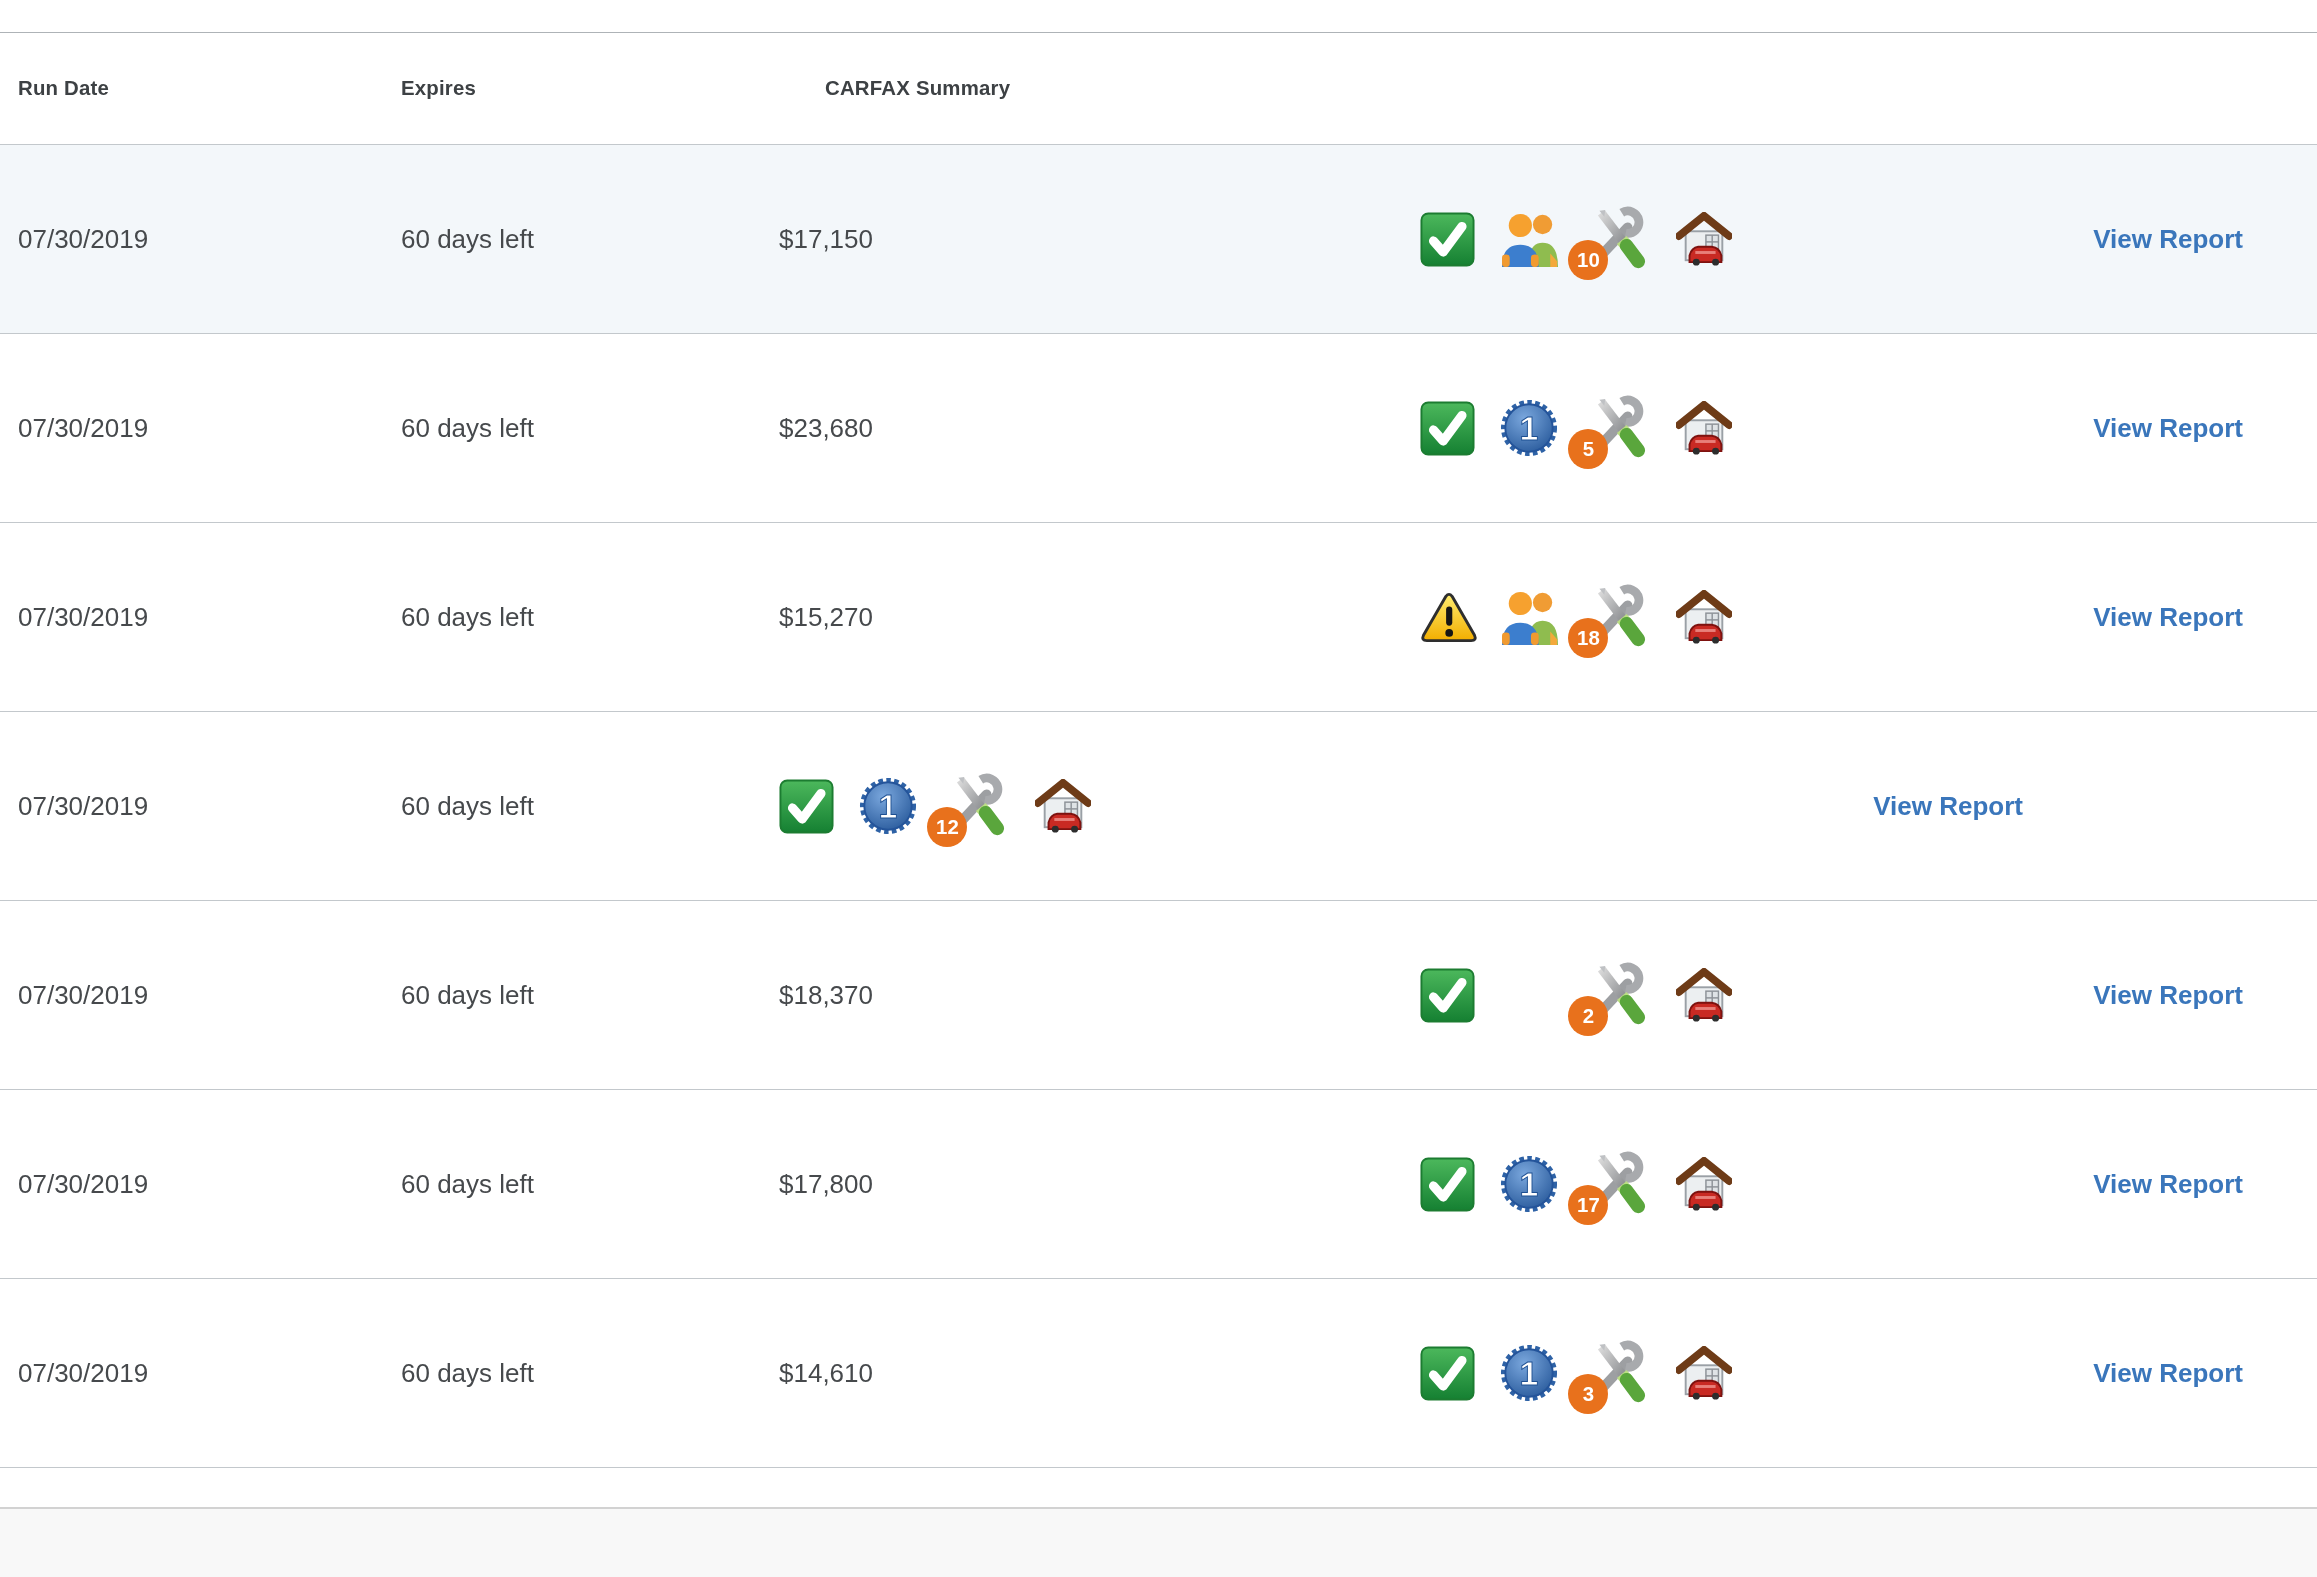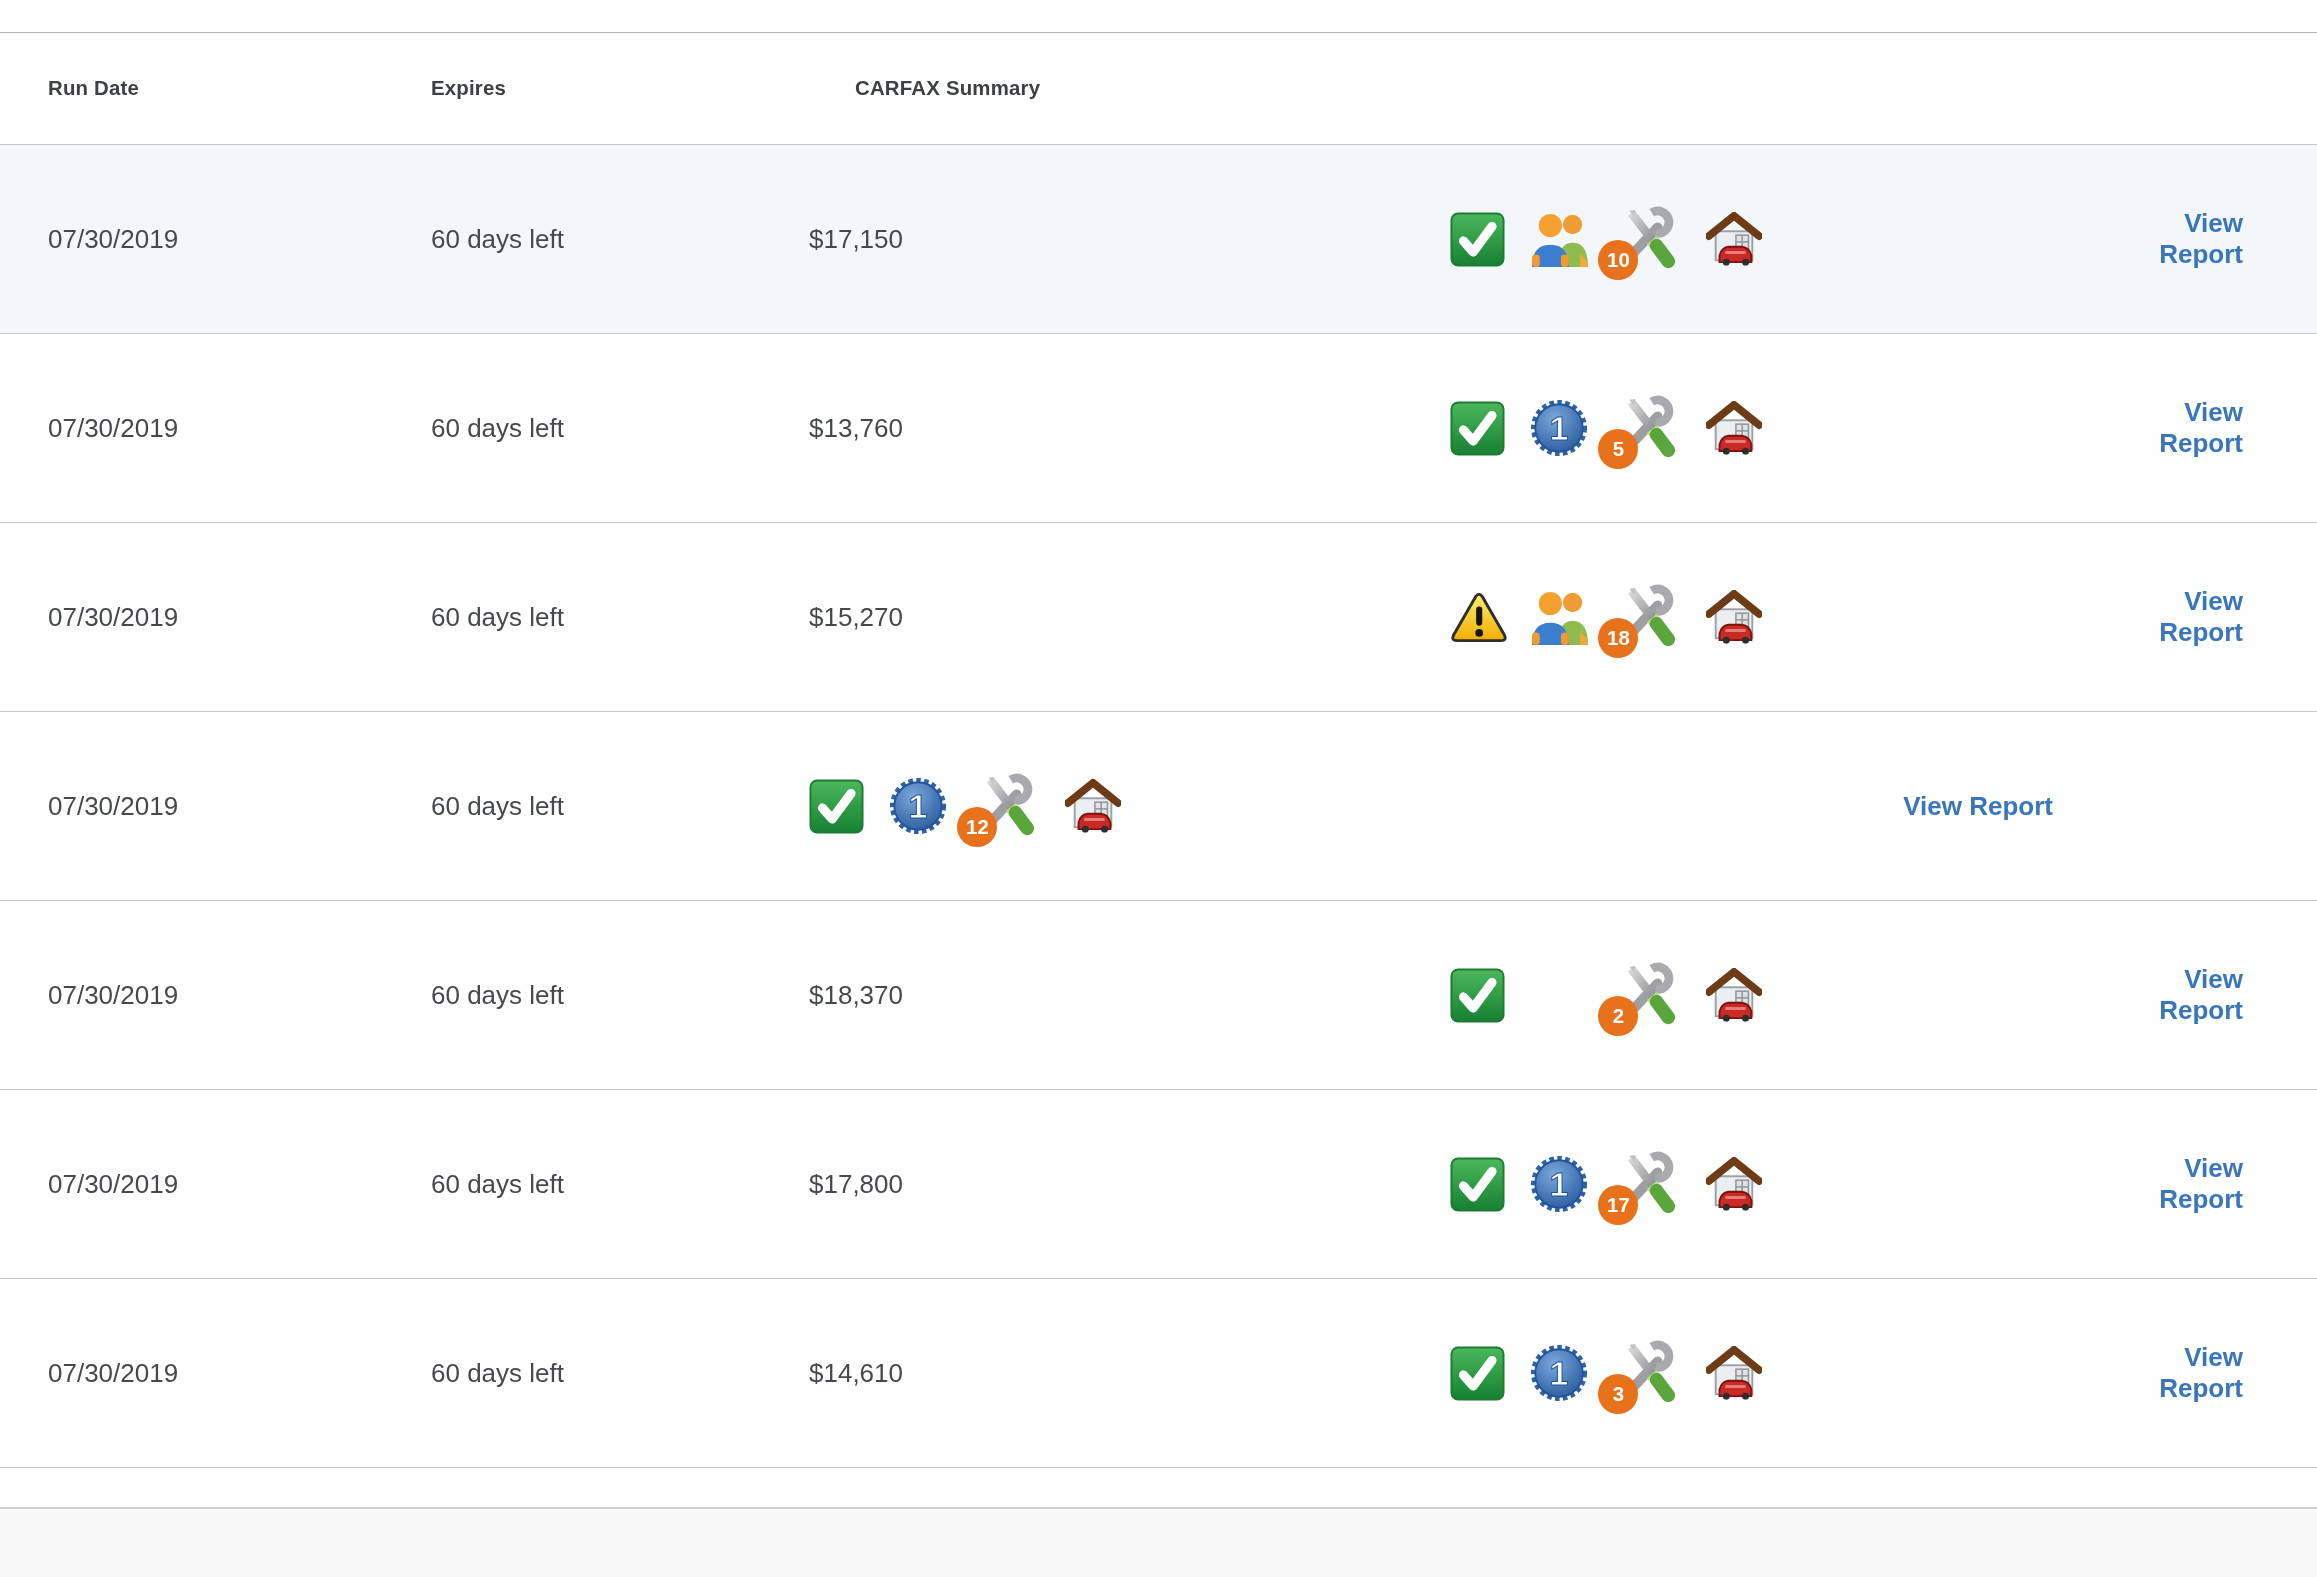--- a/index.html
+++ b/index.html
@@ -4,21 +4,21 @@
 <style>
   * { margin:0; padding:0; box-sizing:border-box; }
   html,body { width:2317px; background:#ffffff; font-family:"Liberation Sans","DejaVu Sans",sans-serif; }
   .page { width:2317px; height:1578px; overflow:hidden; background:#fff; }
   .top-gap { height:32px; }
   .report-table { border-top:1.9px solid #aeb3b7; border-bottom:1px solid #c3c8cc; }
 
   .grid-row {
     display:grid;
     grid-template-columns:383px 378px 641px 603px 1fr;
-    padding-left:48px; padding-right:74px;
+    padding-left:18px; padding-right:74px;
     align-items:center;
   }
   .header-row { height:111px; background:#fff; }
   .th { font-size:20.4px; font-weight:700; color:#3d4144; letter-spacing:0.2px; }
   .th-value { display:flex; align-items:center; gap:26px; }
   .th-summary { padding-left:46px; }
 
   .data-row { height:189px; border-top:1px solid #c3c8cc; background:#fff; cursor:pointer; }
   .data-row.highlighted { background:#f3f7fa; }
   .cell { font-size:26px; color:#46494c; }
@@ -142,21 +142,21 @@
 </span>
     </div>
     <div class="cell cell-action">
       <a class="view-report">View Report</a>
     </div>
   </div>
 
   <div class="grid-row data-row">
     <div class="cell">07/30/2019</div>
     <div class="cell">60 days left</div>
-    <div class="cell">$13,760</div>
+    <div class="cell">$23,680</div>
     <div class="summary-icons">
       <span class="slot slot-status">
   <span>
     <svg width="55" height="55" viewBox="0 0 57 57">
       <rect x="1.5" y="1.5" width="54" height="54" rx="7" fill="url(#gradGreen)" stroke="#1c7c31" stroke-width="2"></rect>
       <path d="M14 30 L24 41.5 L43.5 15" stroke="#ffffff" stroke-width="9.5" fill="none" stroke-linecap="round" stroke-linejoin="round"></path>
     </svg>
   </span>
 </span>
       <span class="slot slot-owner">

